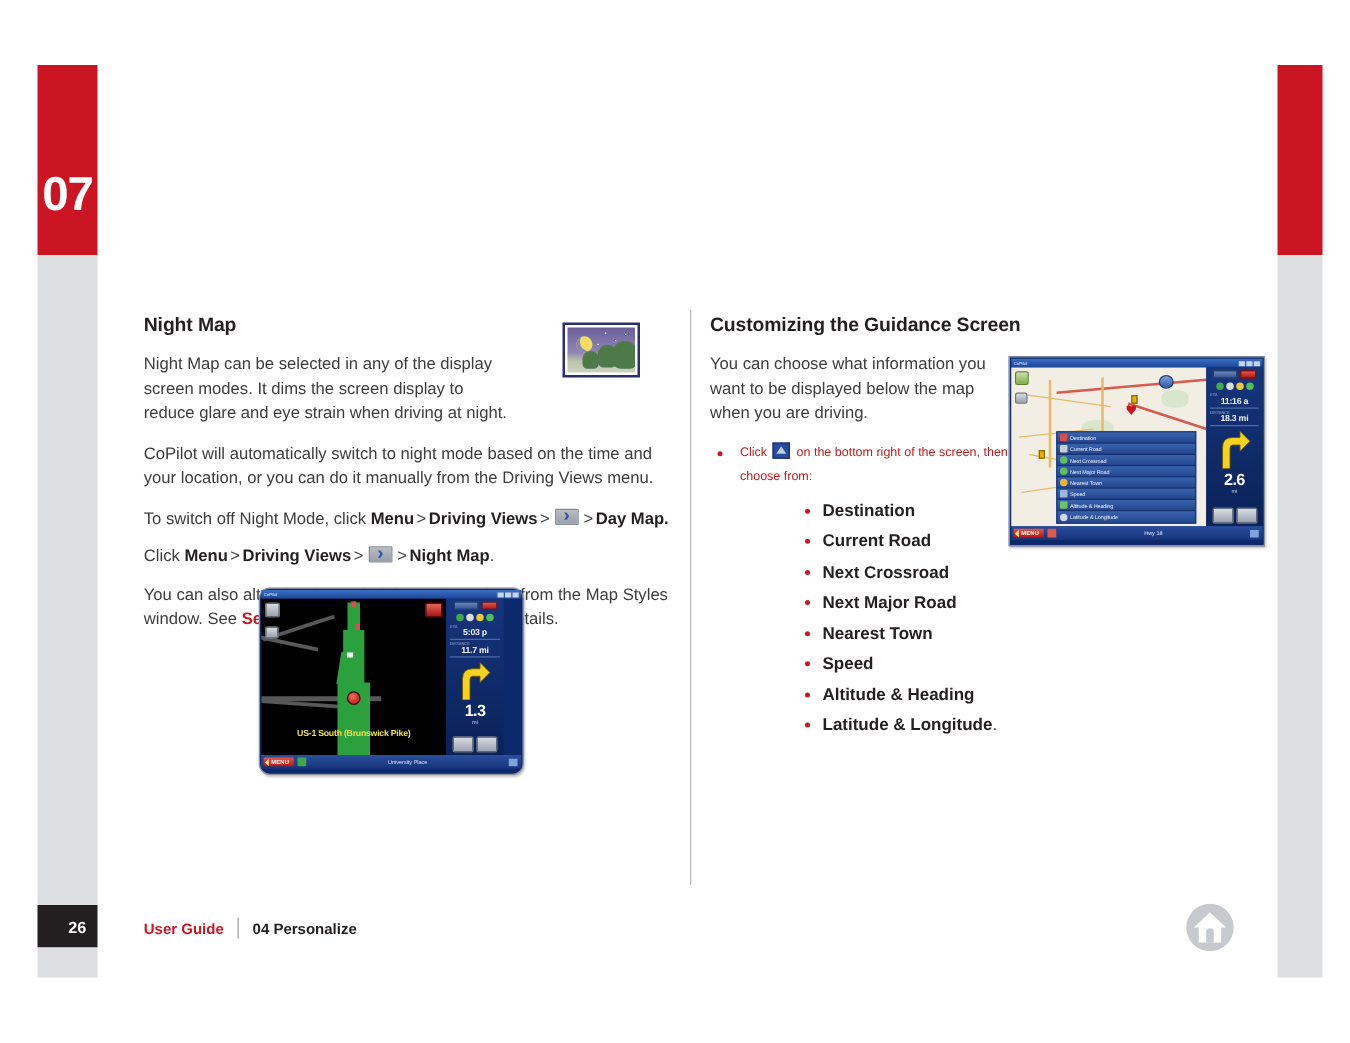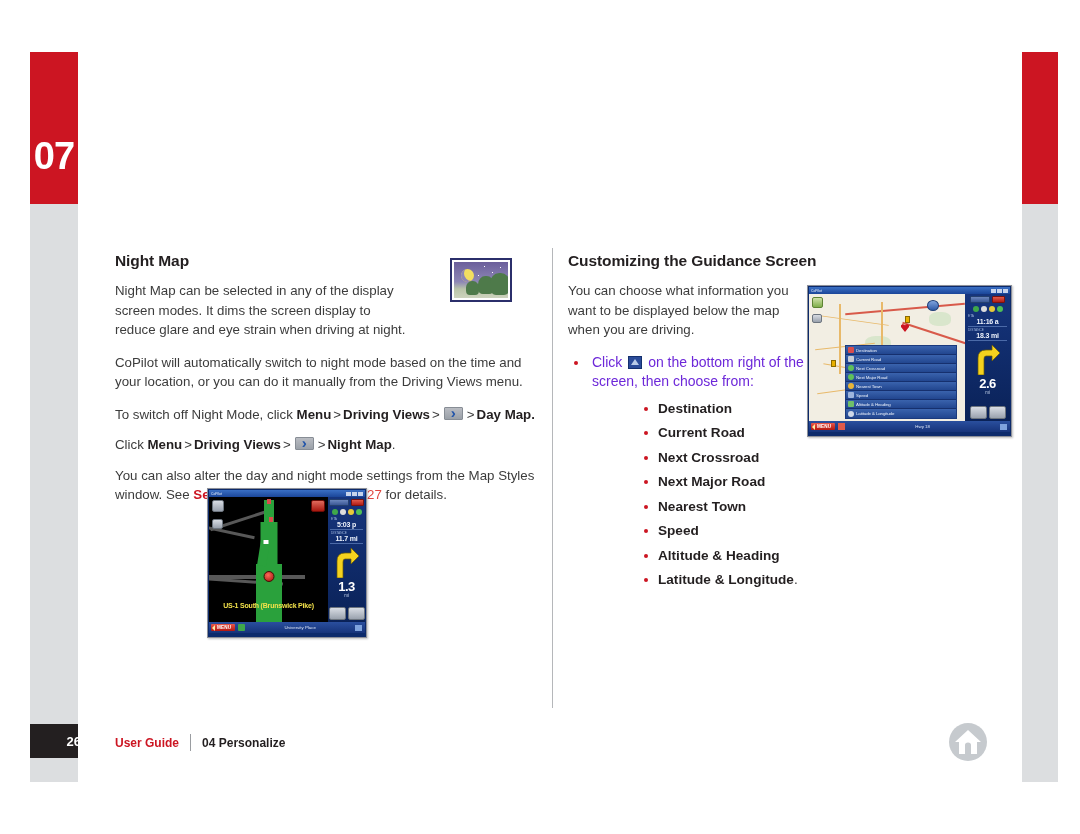--- a/index.html
+++ b/index.html
@@ -20,21 +20,21 @@
   .tab-gray-right { position:absolute; left:1022px; top:204px; width:36px;  height:578px; background:#dcdee0; }
 
   .chapter-num {
     position:absolute; left:30px; top:52px; width:48px; height:152px;
     color:#fff; font-size:38px; font-weight:bold; letter-spacing:-1px;
     display:flex; align-items:center; justify-content:center;
     padding-top:56px;
   }
 
   .page-num {
-    position:absolute; left:42px; top:724px; width:48px; height:34px;
+    position:absolute; left:30px; top:724px; width:48px; height:34px;
     color:#fff; font-size:13px; font-weight:bold;
     display:flex; align-items:center; justify-content:flex-end;
     padding-right:9px;
   }
 
   
   .page-title {
     position:absolute; left:115px; top:157px;
     color:#cc1522; font-size:40px; font-weight:bold; letter-spacing:-0.5px;
   }
@@ -103,21 +103,21 @@
   .nm-tree {
     position:absolute; border-radius:46% 46% 30% 30%;
     background:#4e7a4a;
   }
   .nm-star { position:absolute; width:1px; height:1px; background:#fff; }
 
   
   ul.b1 { list-style:none; margin:2px 0 0 0; }
   ul.b1 > li {
     position:relative; padding-left:24px;
-    font-size:14px; color:#6d28d9; line-height:19.5px; margin-bottom:2px;
+    font-size:10px; color:#b91c1c; line-height:19.5px; margin-bottom:2px;
   }
   ul.b1 > li::before {
     content:""; position:absolute; left:6px; top:8px;
     width:4px; height:4px; border-radius:50%; background:#cc1522;
   }
   ul.b2 { list-style:none; margin:5px 0 0 76px; }
   ul.b2 > li {
     position:relative; padding-left:14px;
     font-size:13.6px; font-weight:bold; color:#231f20;
     line-height:24.5px;
@@ -172,21 +172,21 @@
     padding:1px 4px 1px 6px; border-radius:1px; position:relative;
   }
   .menu-btn::before {
     content:""; position:absolute; left:1px; top:50%; transform:translateY(-50%);
     border-top:3px solid transparent; border-bottom:3px solid transparent;
     border-right:3px solid #ffe9a0;
   }
   .status-center { flex:1; text-align:center; font-size:4.4px; color:#dde7f8; }
 
   
-  #gps-night { left:207px; top:488px; width:160px; height:150px; }
+  #gps-night { left:207px; top:470px; width:212px; height:150px;border-radius:9px; }
   #gps-night .gps-map { width:148px; height:125px; background:#000; }
   #gps-night .gps-side { width:46px; height:125px; }
   .road-main {
     position:absolute; background:#2aa13c;
     left:50%; transform:translateX(-50%);
   }
   .road-gray { position:absolute; background:#585858; }
   .road-label {
     position:absolute; bottom:13px; left:0; right:0; text-align:center;
     color:#f2e14a; font-size:7px; font-weight:bold; letter-spacing:-0.2px;

